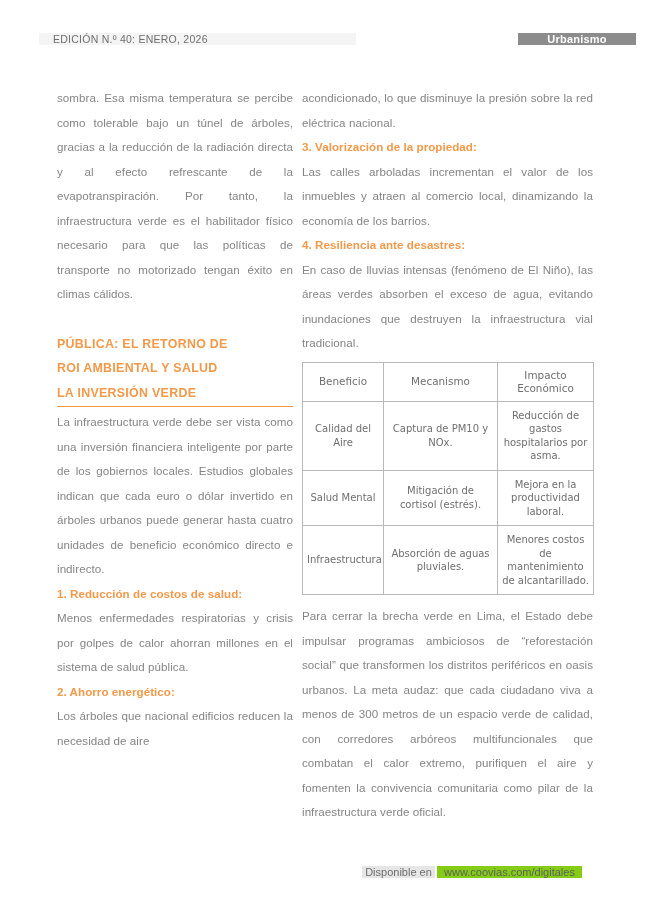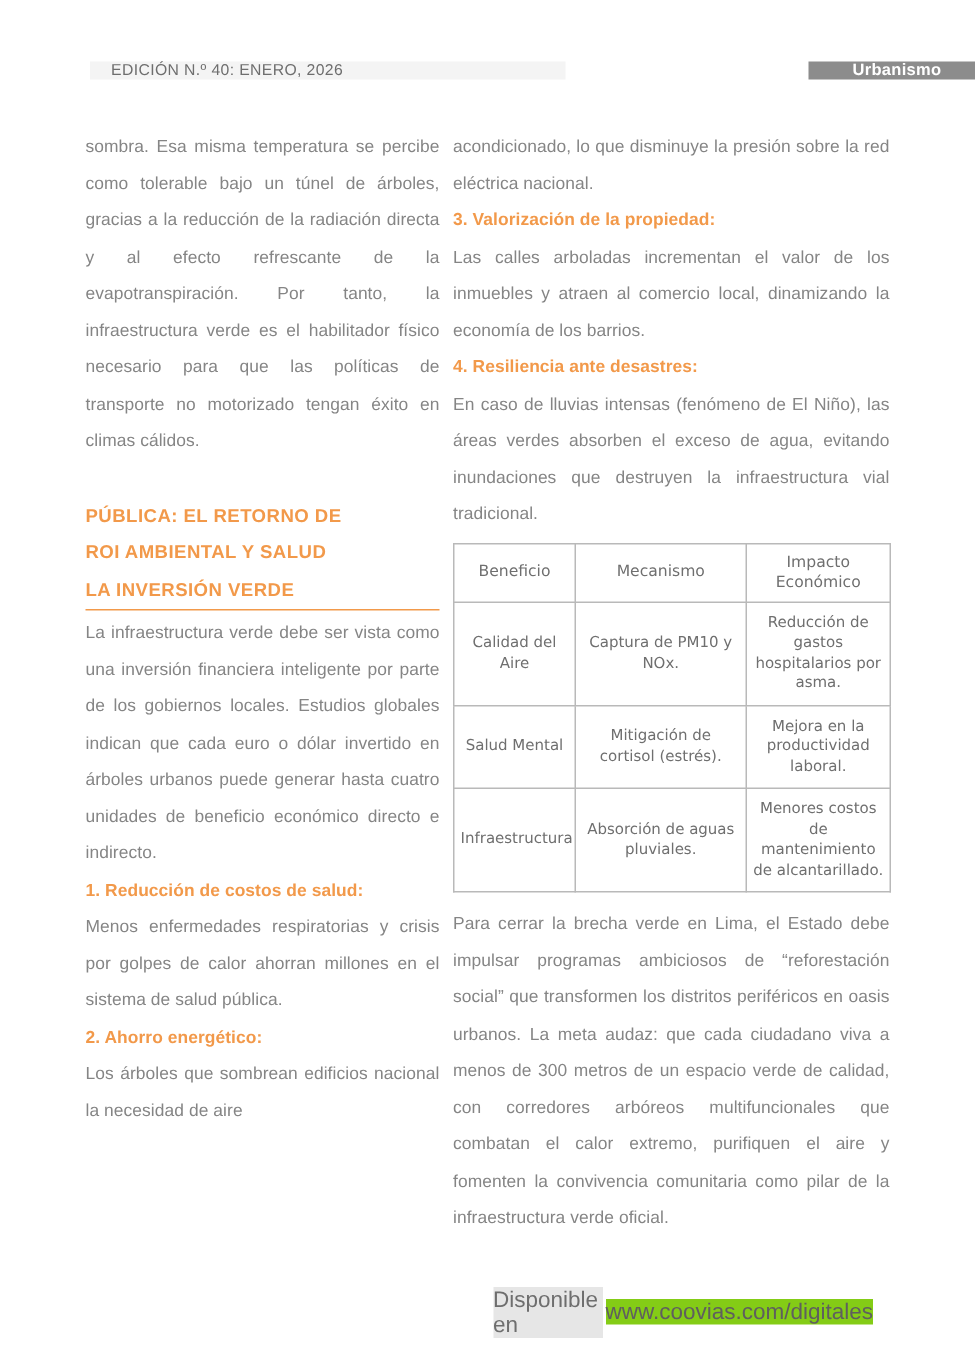--- a/index.html
+++ b/index.html
@@ -12,26 +12,26 @@
     height: 904px;
     font-family: "Liberation Sans", sans-serif;
     color: #7b7b7b;
     position: relative;
     overflow: hidden;
   }
 
   
   .page-header {
     position: absolute;
-    left: 60px;
+    left: 39px;
     top: 33px;
     width: 536px;
     height: 27px;
     display: flex;
-    align-items: center;
+    align-items: flex-start;
     gap: 48px;
   }
   .hdr-edition {
     flex: 0 0 317px;
     background: #f4f4f4;
     display: flex;
     align-items: center;
     padding-left: 14px;
     box-sizing: border-box;
     font-size: 10.5px;
@@ -145,22 +145,22 @@
   table.benefits col.c3 { width: 96px; }
 
   
   .page-footer {
     position: absolute;
     left: 57px;
     top: 866px;
     width: 536px;
     height: 17px;
     display: flex;
-    align-items: center;
-    font-size: 15px;
+    align-items: flex-start;
+    font-size: 11px;
   }
   .ftr-bar {
     flex: 1 1 auto;
     background: #dcdcdc;
   }
   .ftr-label {
     flex: 0 0 73px;
     background: #e6e6e6;
     margin-left: 2px;
     display: flex;
@@ -202,21 +202,21 @@
 
     <div class="section-title">PÚBLICA: EL RETORNO DE</div>
     <div class="section-title">ROI AMBIENTAL Y SALUD</div>
     <div class="section-title">LA INVERSIÓN VERDE</div>
     <hr class="title-rule">
 
     <p class="body-text">La infraestructura verde debe ser vista como una inversión financiera inteligente por parte de los gobiernos locales. Estudios globales indican que cada euro o dólar invertido en árboles urbanos puede generar hasta cuatro unidades de beneficio económico directo e indirecto.</p>
     <div class="sub-head">1. Reducción de costos de salud:</div>
     <p class="body-text">Menos enfermedades respiratorias y crisis por golpes de calor ahorran millones en el sistema de salud pública.</p>
     <div class="sub-head">2. Ahorro energético:</div>
-    <p class="body-text">Los árboles que sombrean edificios nacional la necesidad de aire</p>
+    <p class="body-text">Los árboles que nacional edificios reducen la necesidad de aire</p>
   </div>
 
   <div class="col col-right">
     <p class="body-text">acondicionado, lo que disminuye la presión sobre la red eléctrica nacional.</p>
     <div class="sub-head">3. Valorización de la propiedad:</div>
     <p class="body-text">Las calles arboladas incrementan el valor de los inmuebles y atraen al comercio local, dinamizando la economía de los barrios.</p>
     <div class="sub-head">4. Resiliencia ante desastres:</div>
     <p class="body-text">En caso de lluvias intensas (fenómeno de El Niño), las áreas verdes absorben el exceso de agua, evitando inundaciones que destruyen la infraestructura vial tradicional.</p>
 
     <table class="benefits">

